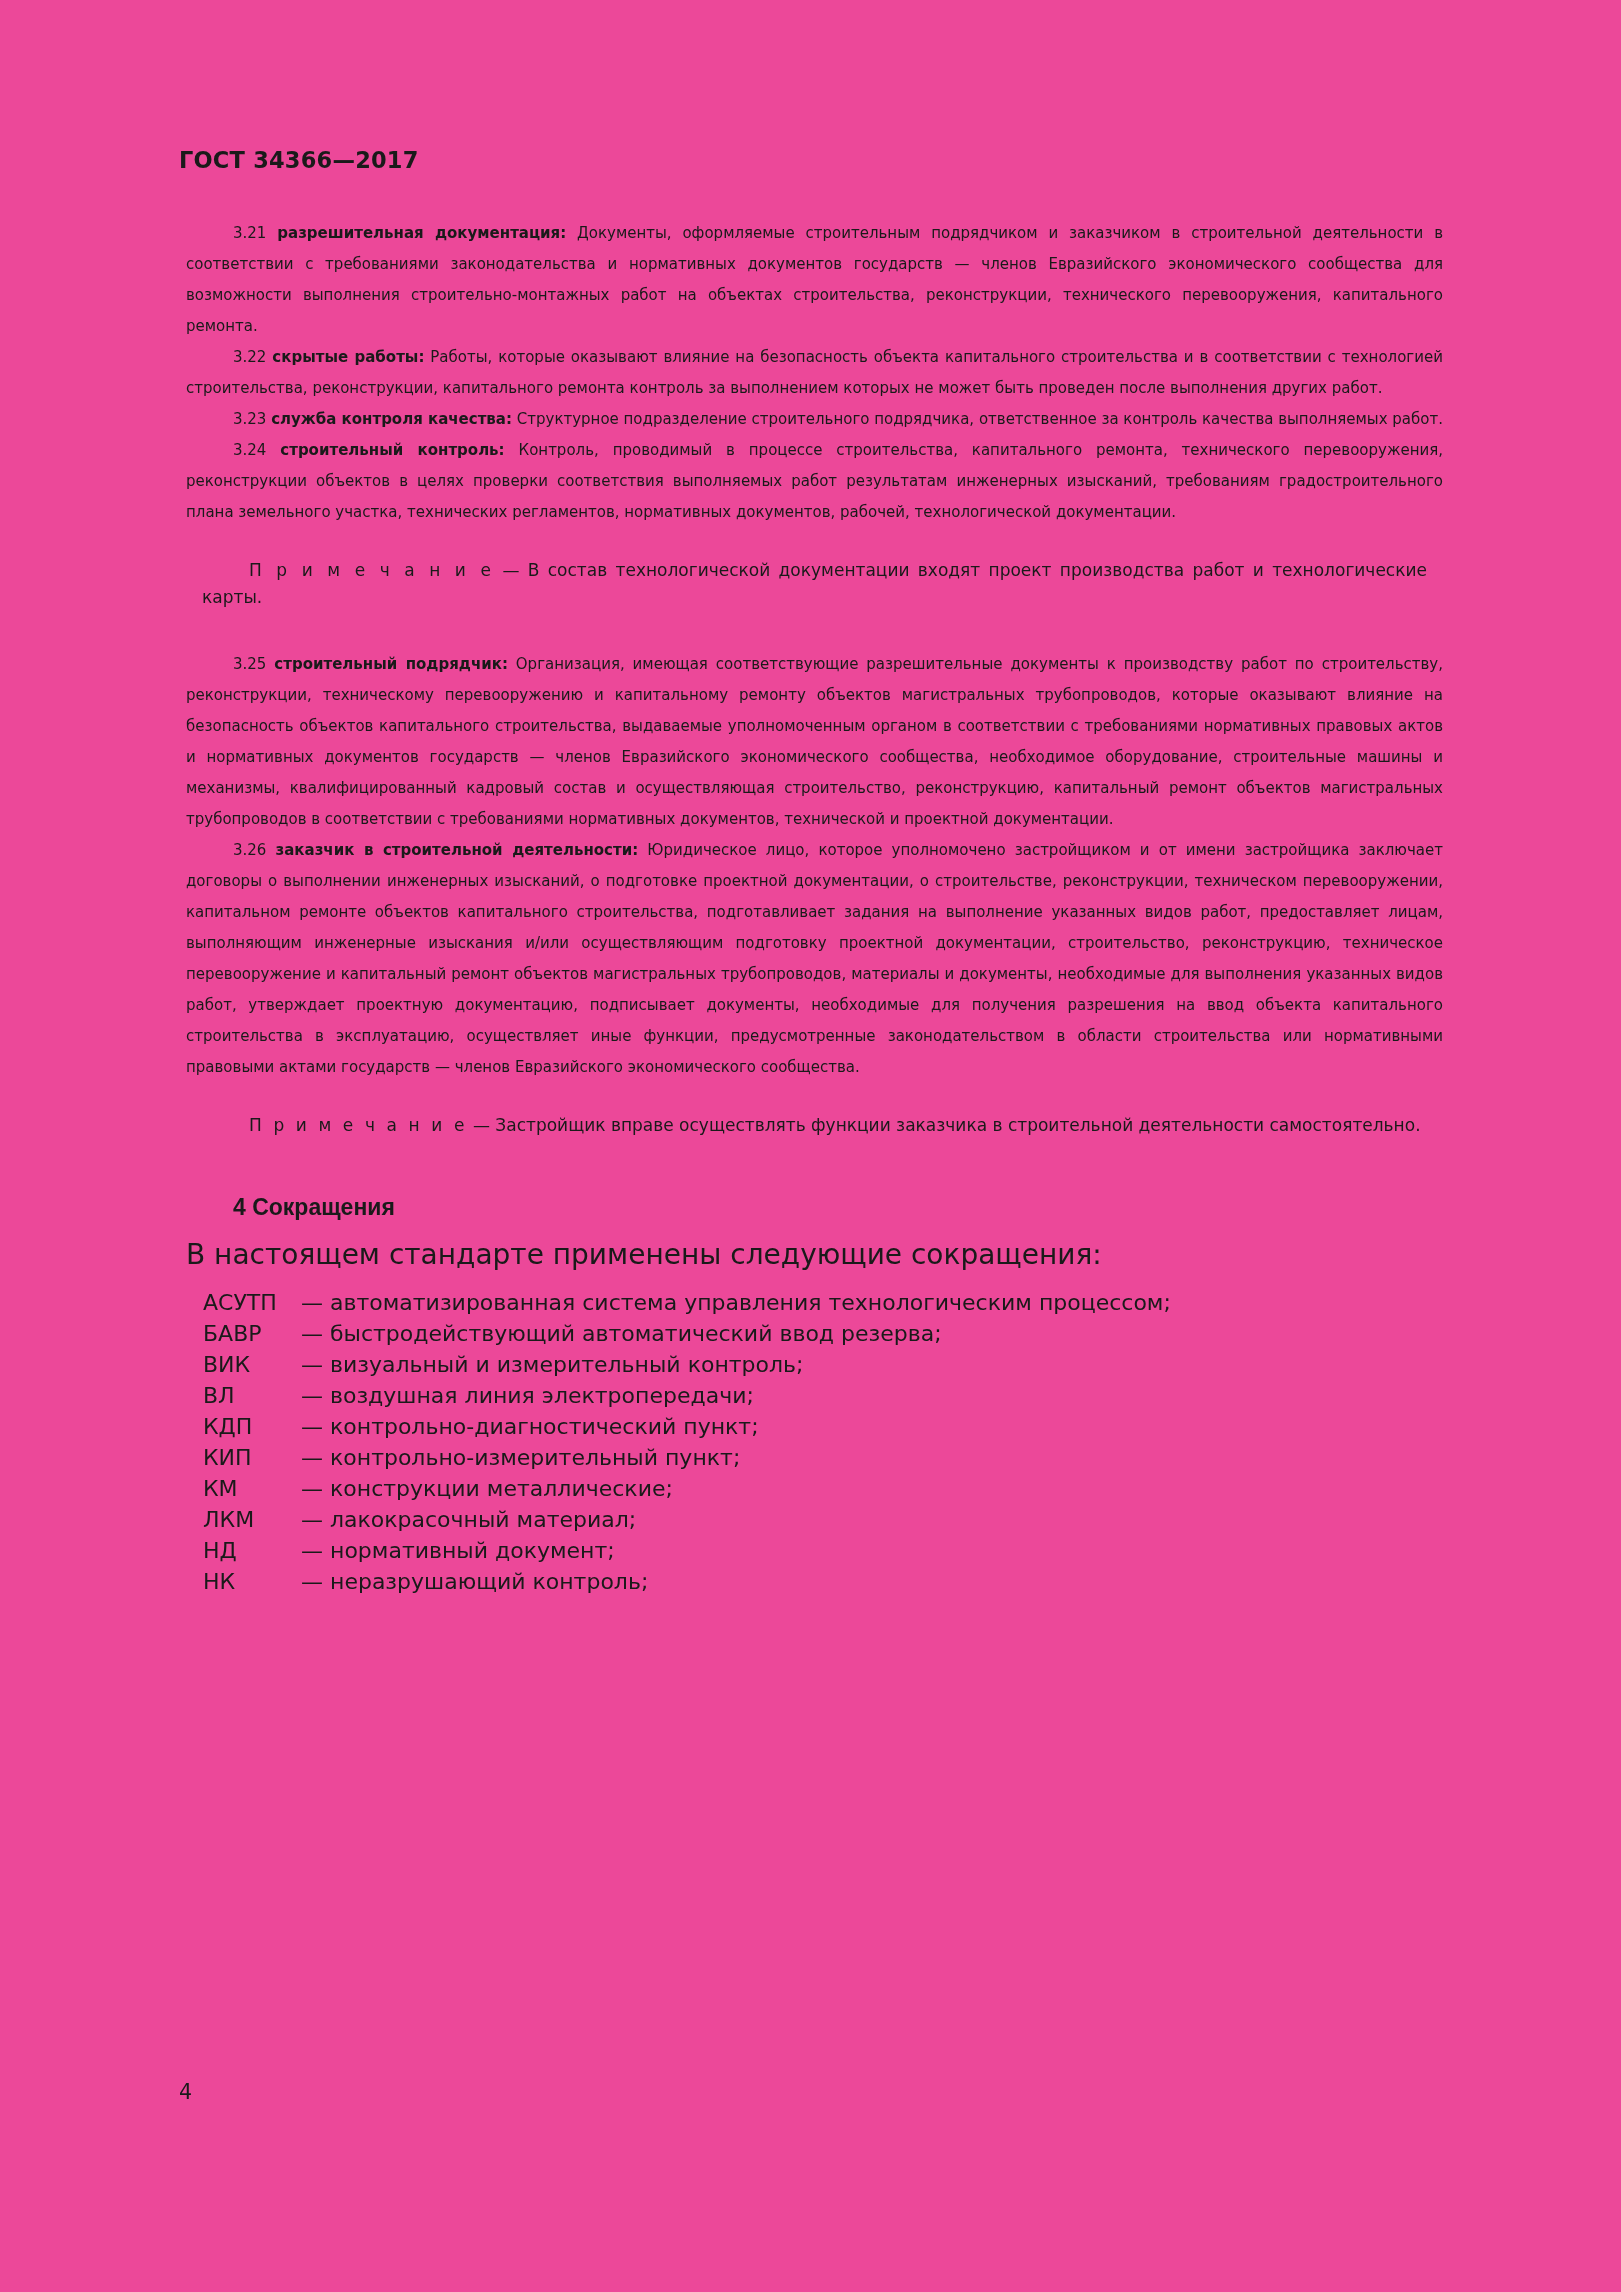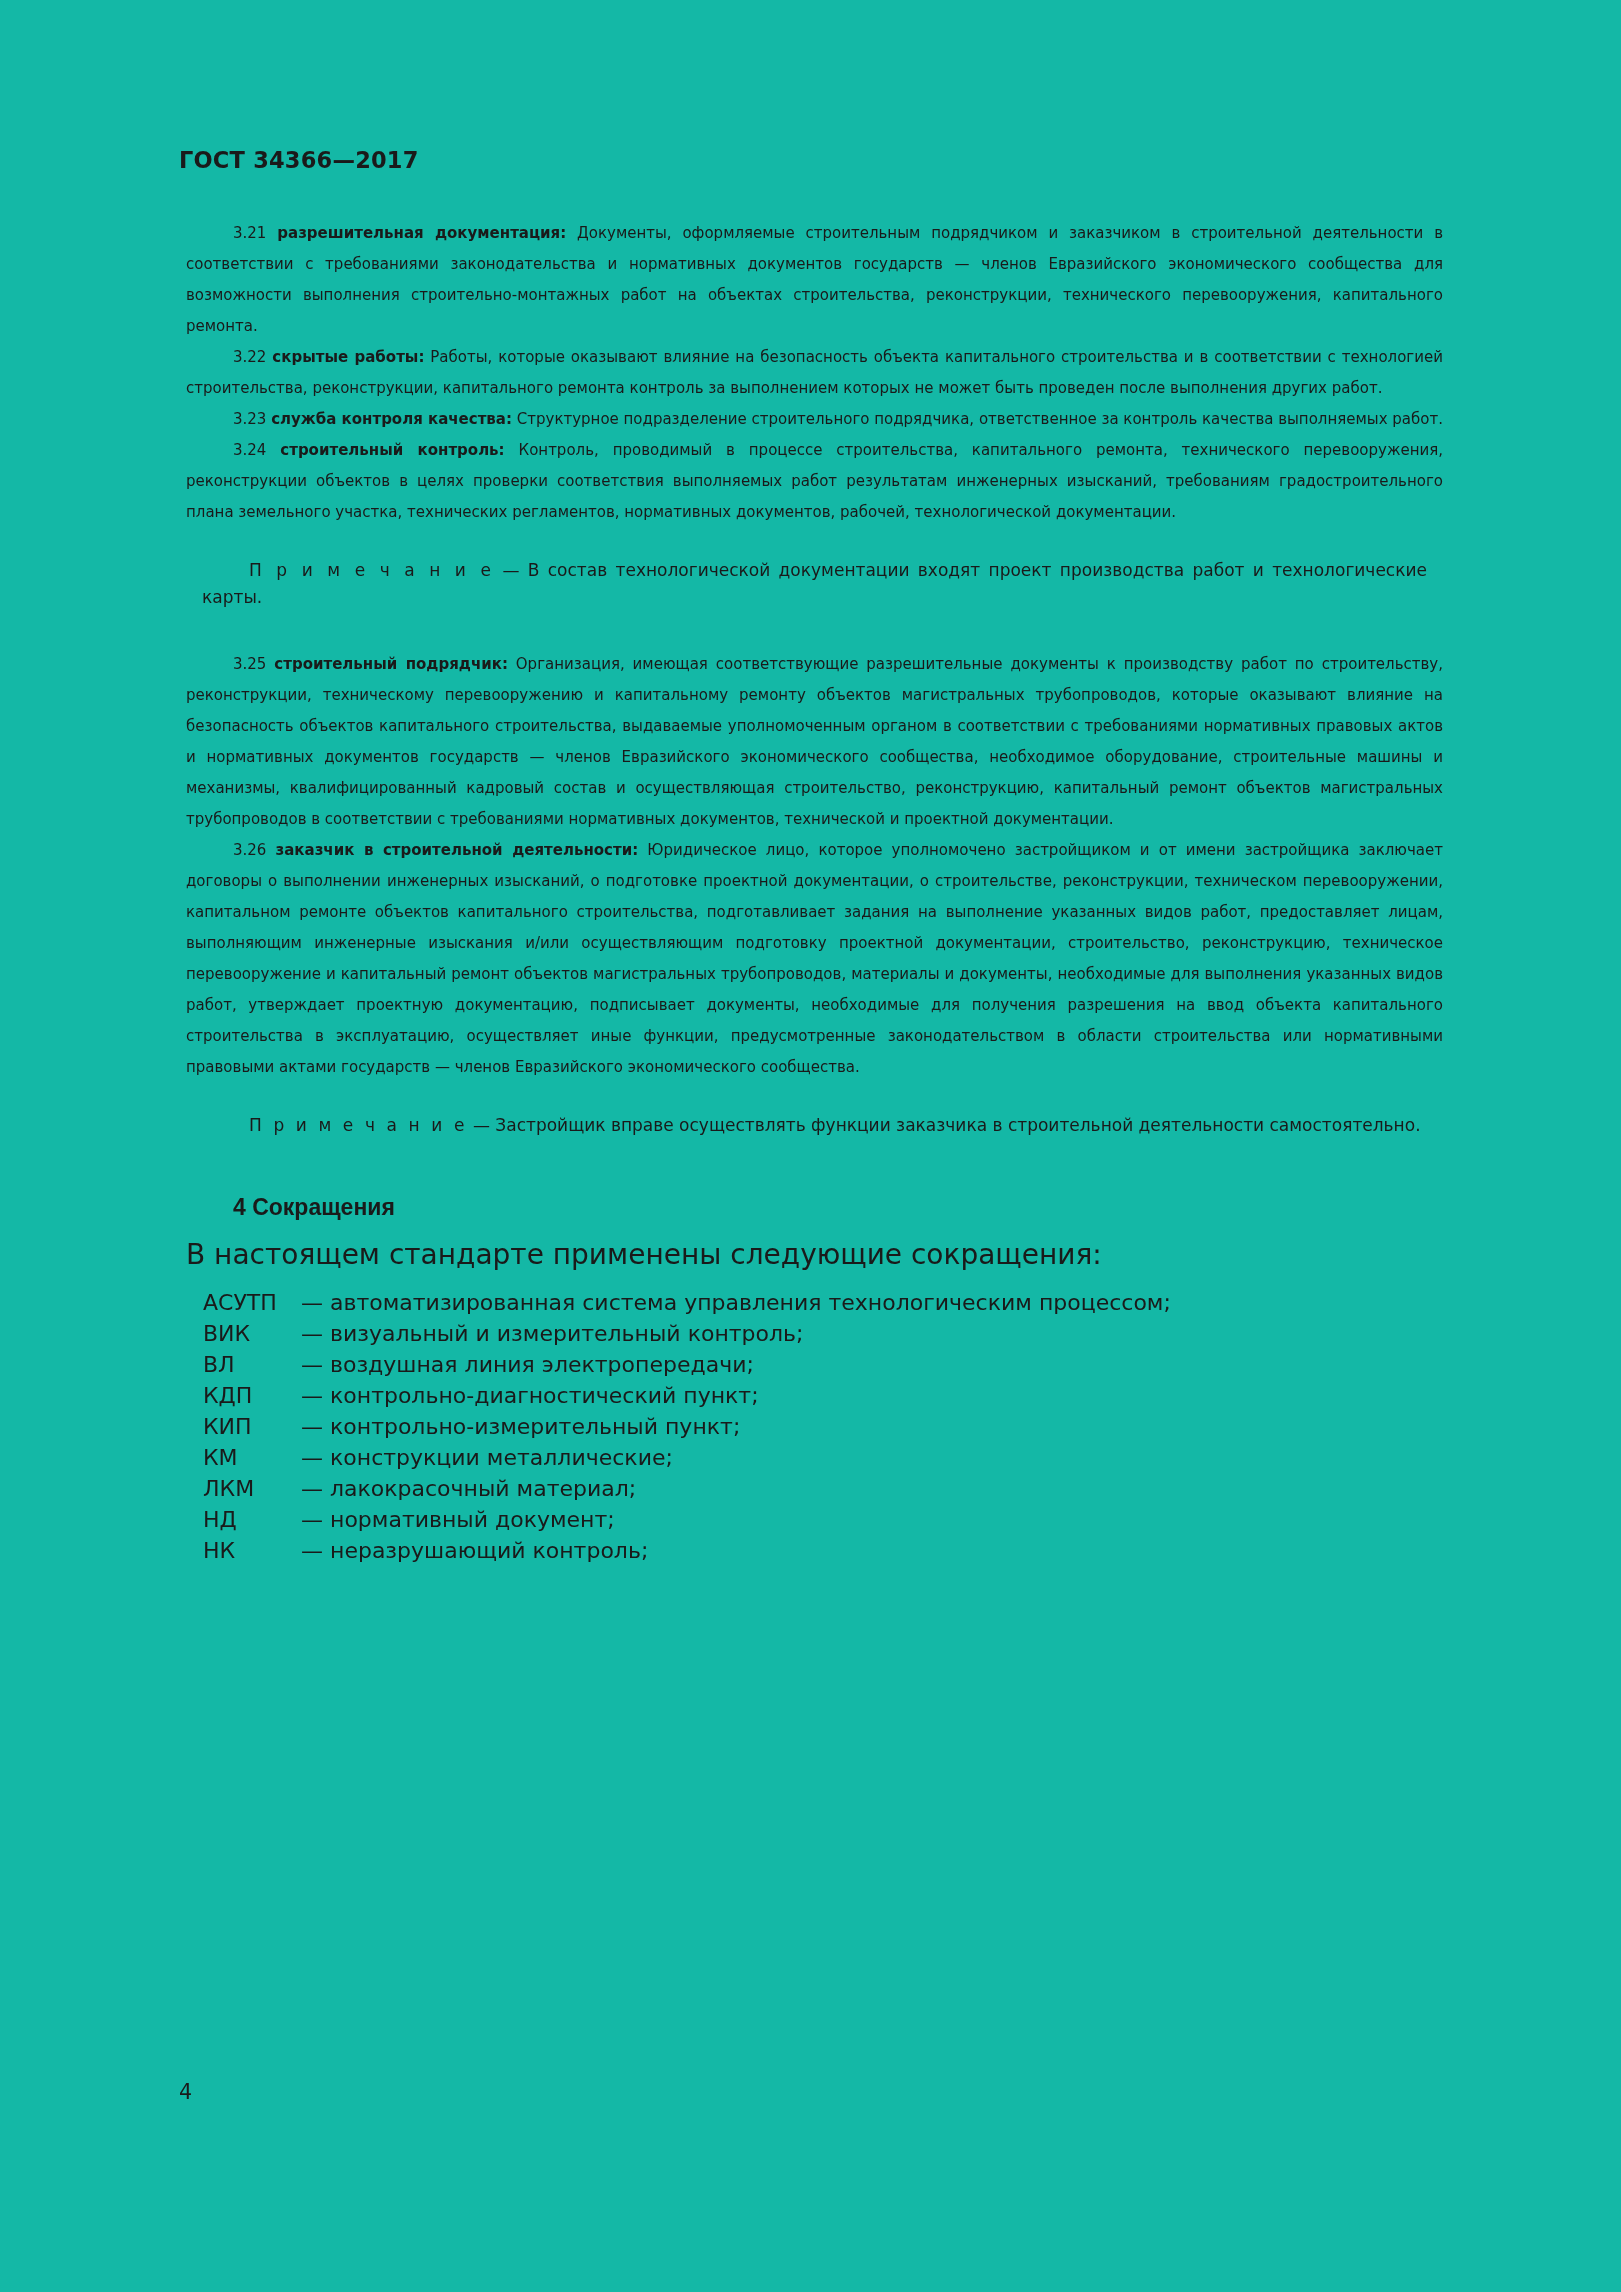--- a/index.html
+++ b/index.html
@@ -4,21 +4,21 @@
 <style>
   html, body {
     margin: 0;
     padding: 0;
     background: #ffffff;
   }
   .page {
     position: relative;
     width: 1621px;
     height: 2293px;
-    background: #14b8a6;
+    background: #ec4899;
     font-family: "DejaVu Sans", sans-serif;
     color: #1a1a1a;
     box-sizing: border-box;
   }
   .header {
     position: absolute;
     top: 147px;
     left: 179px;
     font-size: 22.5px;
     font-weight: bold;
@@ -136,20 +136,24 @@
     </div>
 
     <p class="abbr-intro">В настоящем стандарте применены следующие сокращения:</p>
 
     <div class="abbr-list">
       <div class="abbr-row">
         <span class="abbr-key">АСУТП</span>
         <span class="abbr-val">— автоматизированная система управления технологическим процессом;</span>
       </div>
       <div class="abbr-row">
+        <span class="abbr-key">БАВР</span>
+        <span class="abbr-val">— быстродействующий автоматический ввод резерва;</span>
+      </div>
+      <div class="abbr-row">
         <span class="abbr-key">ВИК</span>
         <span class="abbr-val">— визуальный и измерительный контроль;</span>
       </div>
       <div class="abbr-row">
         <span class="abbr-key">ВЛ</span>
         <span class="abbr-val">— воздушная линия электропередачи;</span>
       </div>
       <div class="abbr-row">
         <span class="abbr-key">КДП</span>
         <span class="abbr-val">— контрольно-диагностический пункт;</span>

